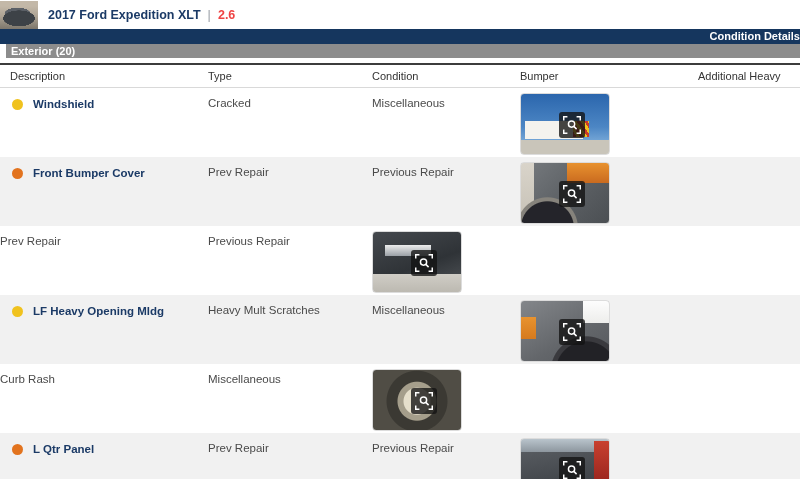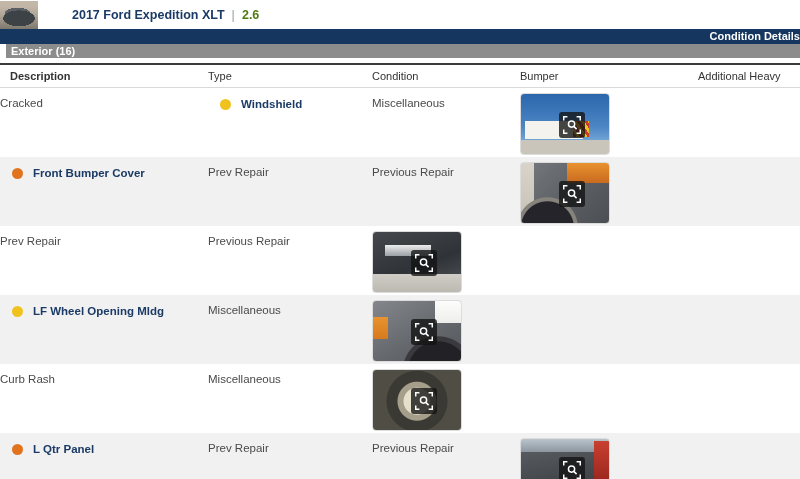--- a/index.html
+++ b/index.html
@@ -1,44 +1,44 @@
 <!DOCTYPE html>
 <html><head>
 <meta charset="utf-8">
 <style>
   * { margin: 0; padding: 0; box-sizing: border-box; }
   html, body { width: 800px; height: 479px; overflow: hidden; background: #fff;
     font-family: "Liberation Sans", sans-serif; }
 
   
-  .topbar { height: 29px; background: #fff; display: flex; align-items: center; position: relative; gap: 24px; }
+  .topbar { height: 29px; background: #fff; display: flex; align-items: center; position: relative; }
   .car-thumb { width: 38px; height: 28px; margin-top: 0;
     background:
       radial-gradient(ellipse 16px 8px at 50% 62%, #3d4247 0 98%, transparent 100%),
       radial-gradient(ellipse 13px 6px at 46% 45%, #5a5f66 0 98%, transparent 100%),
       linear-gradient(180deg, #c3b8a8 0 18%, #aca293 55%, #7d776c 100%);
     cursor: pointer; }
   .title-wrap { display: flex; align-items: center; margin-left: 10px; gap: 7px; }
   .veh-title { font-size: 12.5px; font-weight: bold; color: #1B3A66; }
   .sep { color: #B9BDC2; font-size: 12px; font-weight: bold; }
-  .grade { font-size: 12.5px; font-weight: bold; color: #4d7c0f; }
+  .grade { font-size: 12.5px; font-weight: bold; color: #ef4444; }
 
   
   .section-bar { height: 15px; background: #15365E; color: #fff; font-size: 11px;
     font-weight: bold; line-height: 15px; padding-left: 4px; text-align: right; }
   .group-bar { height: 14px; background: #8C8C8C; color: #fff; font-size: 11px;
     font-weight: bold; line-height: 14px; padding-left: 5px; margin-left: 6px; }
   .gap { height: 5px; background: #fff; }
 
   
   .table { border-top: 2px solid #3C3C3C; }
   .grid-row { display: grid; grid-template-columns: 208px 164px 148px 178px 1fr; }
   .thead { height: 23px; align-items: center; border-bottom: 1px solid #D9D9D9; }
   .thead .th { font-size: 11px; color: #333; }
-  .thead .th:first-child { padding-left: 10px; font-weight: bold; }
+  .thead .th:first-child { padding-left: 10px; }
 
   .row { height: 69px; align-items: start; }
   .rows .row:nth-child(even) { background: #F1F1F1; }
   .cell { padding-top: 9px; font-size: 11.5px; color: #4A4A4A; }
   .cell.desc { display: flex; align-items: center; padding-left: 12px; padding-top: 10px; }
   .dot { width: 11px; height: 11px; border-radius: 50%; flex: 0 0 11px; margin-right: 10px; }
   .desc-label { font-size: 11.5px; font-weight: bold; color: #1B3A66; cursor: pointer; }
 
   
   .cell.img { padding-top: 5px; }
@@ -81,40 +81,40 @@
 <div class="topbar">
   <div class="car-thumb"></div>
   <div class="title-wrap">
     <span class="veh-title">2017 Ford Expedition XLT</span>
     <span class="sep">|</span>
     <span class="grade">2.6</span>
   </div>
 </div>
 
 <div class="section-bar">Condition Details</div>
-<div class="group-bar">Exterior (16)</div>
+<div class="group-bar">Exterior (20)</div>
 <div class="gap"></div>
 
 <div class="table">
   <div class="grid-row thead">
     <div class="th">Description</div>
     <div class="th">Type</div>
     <div class="th">Condition</div>
     <div class="th">Bumper</div>
     <div class="th">Additional Heavy</div>
   </div>
 
   <div class="rows">
 
     <div class="grid-row row">
-      <div class="cell">Cracked</div>
       <div class="cell desc">
         <span class="dot" style="background: rgb(240, 194, 30);"></span>
         <span class="desc-label">Windshield</span>
       </div>
+      <div class="cell">Cracked</div>
       <div class="cell">Miscellaneous</div>
       <div class="cell img">
         <div class="thumb thumb-0">
           <span class="mag">
             <svg viewBox="0 0 24 24" fill="none" stroke="#fff" stroke-width="1.6">
                 <path d="M3 7V3h4M17 3h4v4M21 17v4h-4M7 21H3v-4"></path>
                 <circle cx="11.5" cy="11" r="3.4"></circle>
                 <path d="M14 13.5l3 3"></path>
               </svg>
           </span>
@@ -157,22 +157,23 @@
               </svg>
           </span>
         </div>
       </div>
       <div class="cell"></div>
     </div>
 
     <div class="grid-row row">
       <div class="cell desc">
         <span class="dot" style="background: rgb(240, 194, 30);"></span>
-        <span class="desc-label">LF Wheel Opening Mldg</span>
-      </div>
+        <span class="desc-label">LF Heavy Opening Mldg</span>
+      </div>
+      <div class="cell">Heavy Mult Scratches</div>
       <div class="cell">Miscellaneous</div>
       <div class="cell img">
         <div class="thumb thumb-3">
           <span class="mag">
             <svg viewBox="0 0 24 24" fill="none" stroke="#fff" stroke-width="1.6">
                 <path d="M3 7V3h4M17 3h4v4M21 17v4h-4M7 21H3v-4"></path>
                 <circle cx="11.5" cy="11" r="3.4"></circle>
                 <path d="M14 13.5l3 3"></path>
               </svg>
           </span>

